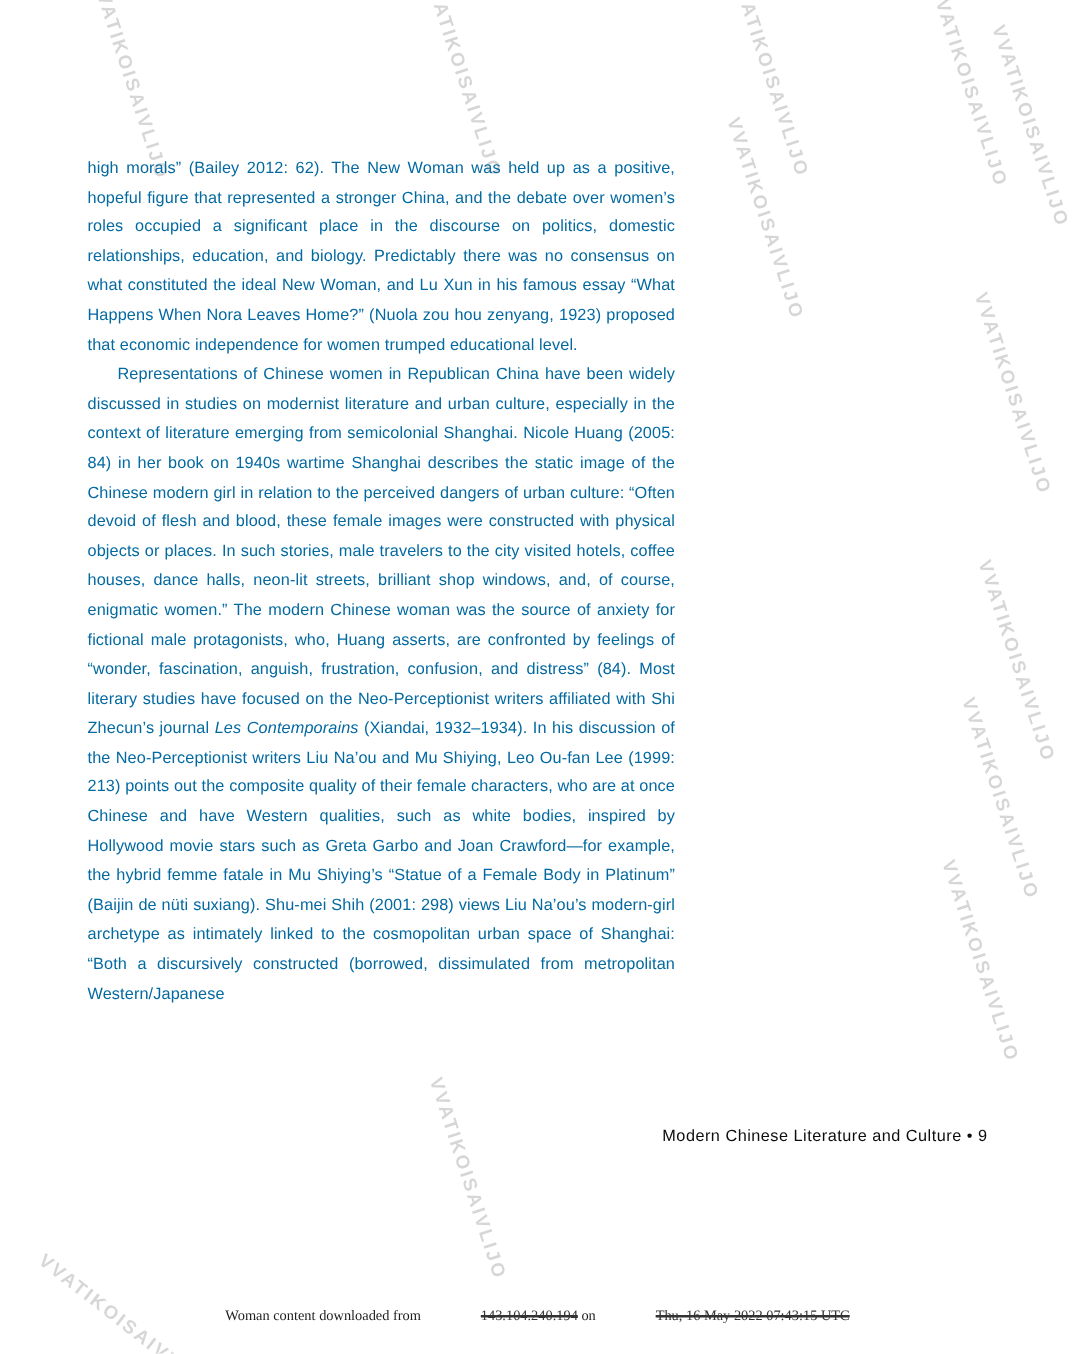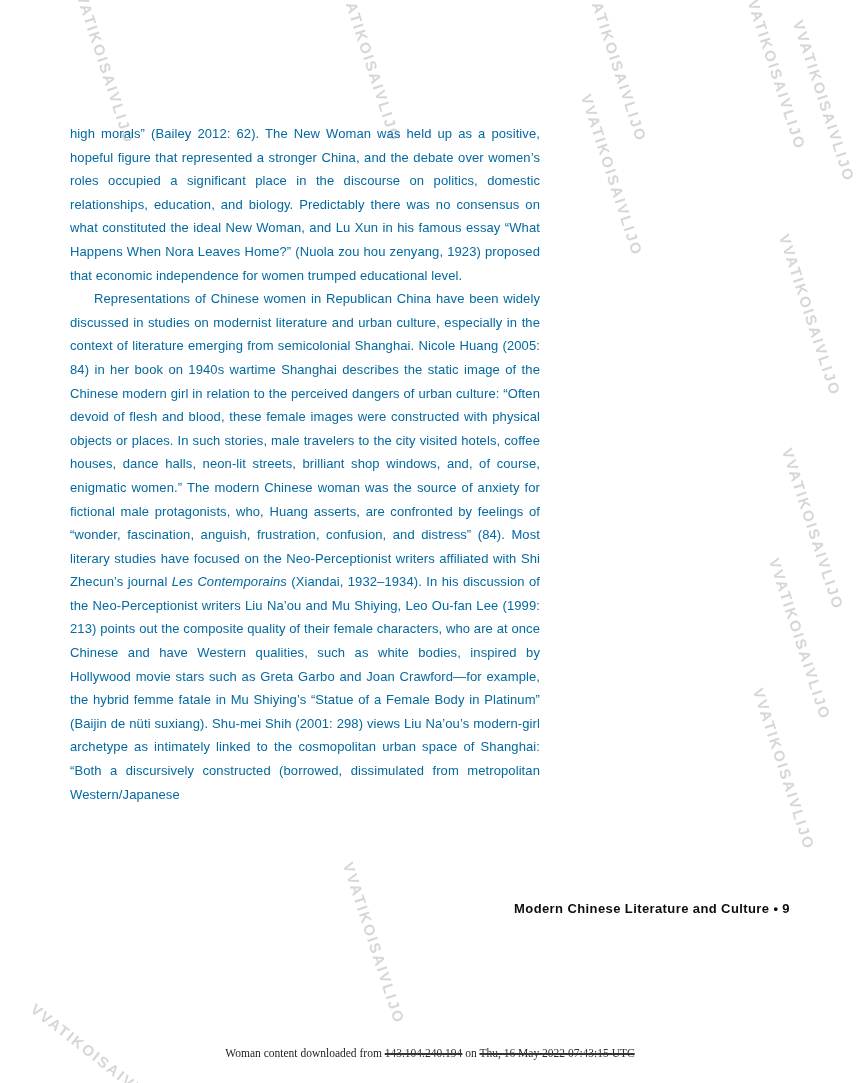--- a/index.html
+++ b/index.html
@@ -22,40 +22,41 @@
   }
   .para { margin:0; }
   .para.indent { text-indent:24px; }
   .it { font-style:italic;margin-top:11px; }
 
   
   .footer {
     position:absolute;
     top:901px; right:70px;
     font-size:13px;
-    font-weight:bold;
+    font-weight:normal;
     color:#0d0d0d;
     letter-spacing:0.4px;
   }
 
   
   .jstor {
     position:absolute;
     left:0; right:0; top:1046px;
     text-align:center;
     font-family:"Liberation Serif", serif;
     font-size:11.5px;
     line-height:14.5px;
     color:#1d1d1d;
   }
   .redacted {
     text-decoration:line-through;
     text-decoration-thickness:2px;
     color:#333;
     filter:blur(0.3px);
+    margin-left:45px;
   }
 
   
   .wm {
     position:absolute;
     font-family:"Liberation Sans", sans-serif;
     font-weight:700;
     font-size:15px;
     letter-spacing:2px;
     color:#b5b5b5;

